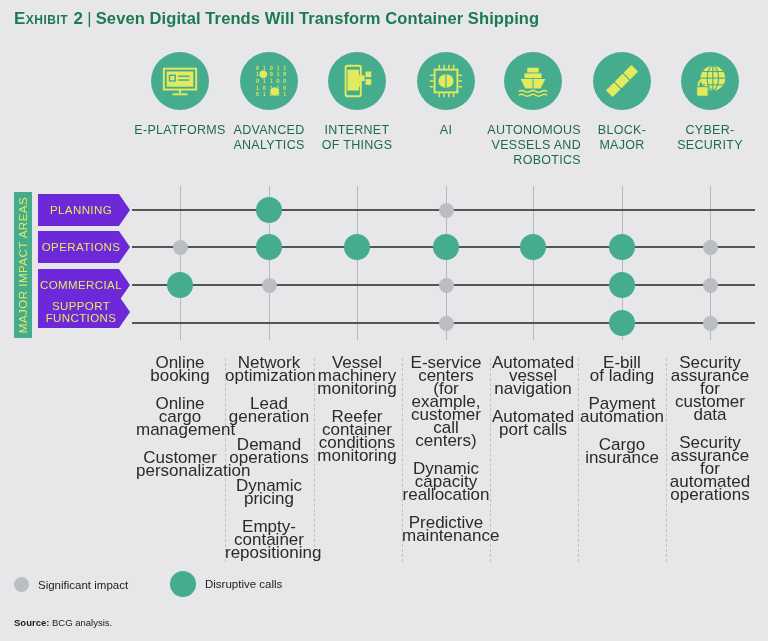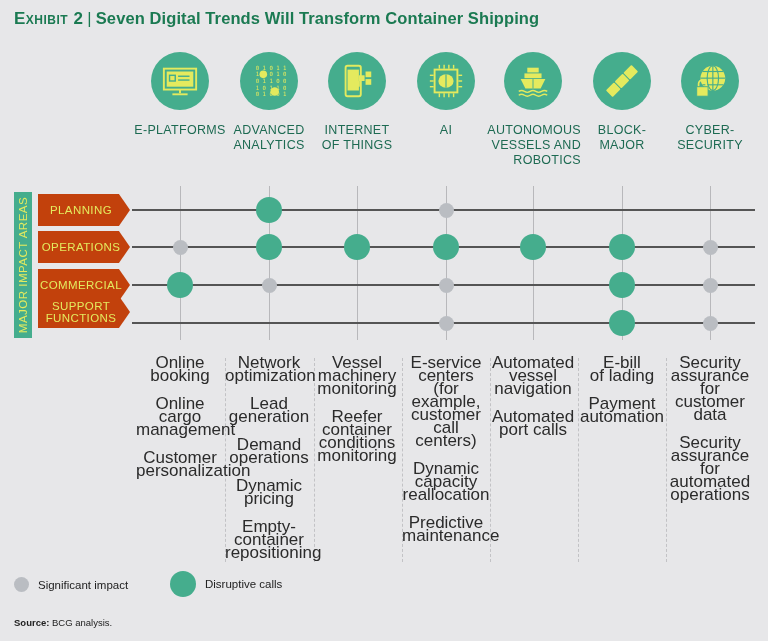--- a/index.html
+++ b/index.html
@@ -7,21 +7,21 @@
          font-family:"Liberation Sans", "DejaVu Sans", sans-serif; color:#222; }
   .title { position:absolute; left:14px; top:9px; font-size:16.5px; font-weight:bold; color:#1b7a52; white-space:nowrap; letter-spacing:0.1px; }
   .title .ex { font-variant:small-caps; font-size:17px; letter-spacing:0.5px; }
   .title .bar { font-weight:normal; margin:0 4px; color:#1b7a52; }
   .trend-col { position:absolute; top:52px; width:96px; margin-left:-48px; text-align:center; }
   .trend-icon { width:58px; height:58px; border-radius:50%; background:#45ad8d; margin:0 auto; display:flex; align-items:center; justify-content:center; }
   .trend-icon svg { width:38px; height:38px; }
   .trend-label { margin-top:13px; font-size:12.5px; line-height:15px; color:#1d6a52; letter-spacing:0.3px; white-space:pre-line; }
   .axis-label { position:absolute; left:14px; top:192px; width:18px; height:146px; background:#45ad8d; }
   .axis-label span { position:absolute; left:50%; top:50%; transform:translate(-50%,-50%) rotate(-90deg); white-space:nowrap; color:#e4ea5e; font-size:11.5px; letter-spacing:0.5px; }
-  .area-tag { position:absolute; left:38px; width:92px; height:32px; background:#c2410c;
+  .area-tag { position:absolute; left:38px; width:92px; height:32px; background:#6d28d9;
               clip-path:polygon(0 0, 88% 0, 100% 50%, 88% 100%, 0 100%); color:#e4ea5e;
               font-size:11.5px; letter-spacing:0.4px; display:flex; align-items:center; justify-content:center; text-align:center; line-height:12.5px; padding-right:6px; box-sizing:border-box; white-space:pre-line; }
   .hline { position:absolute; left:132px; width:623px; height:1.5px; background:#555; }
   .vline { position:absolute; top:186px; height:154px; width:1px; background:#b8b8bb; }
   .dot { position:absolute; border-radius:50%; }
   .dot.sig { width:15px; height:15px; margin:-7.5px 0 0 -7.5px; background:#babdc2; }
   .dot.dis { width:26px; height:26px; margin:-13px 0 0 -13px; background:#45ad8d; }
   .examples { position:absolute; top:356px; width:88px; margin-left:-44px; text-align:center; font-size:17px; line-height:13px; color:#2b2b2b; }
   .examples div { margin-bottom:15px; white-space:pre-line; }
   .dash { position:absolute; top:358px; height:204px; border-left:1px dashed #c2c2c5; }
@@ -250,20 +250,22 @@
 vessel
 navigation</div>
       <div>Automated
 port calls</div>
     </div>
     <div class="examples" style="left: 622px;">
       <div>E-bill
 of lading</div>
       <div>Payment
 automation</div>
+      <div>Cargo
+insurance</div>
     </div>
     <div class="examples" style="left: 710px;">
       <div>Security
 assurance for
 customer data</div>
       <div>Security
 assurance for
 automated
 operations</div>
     </div>

